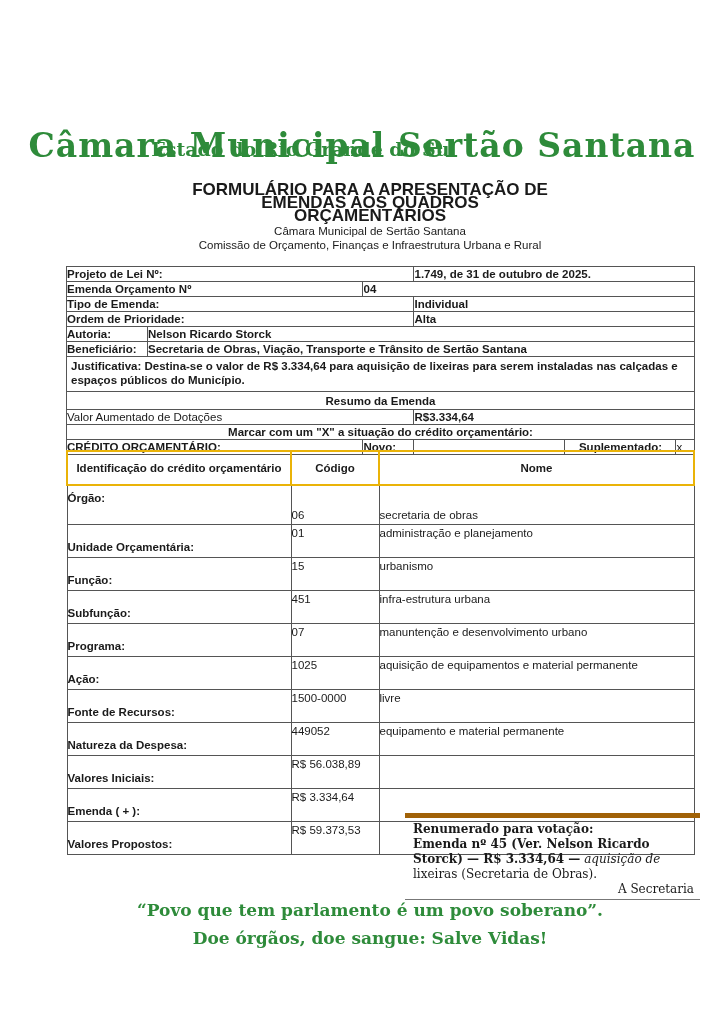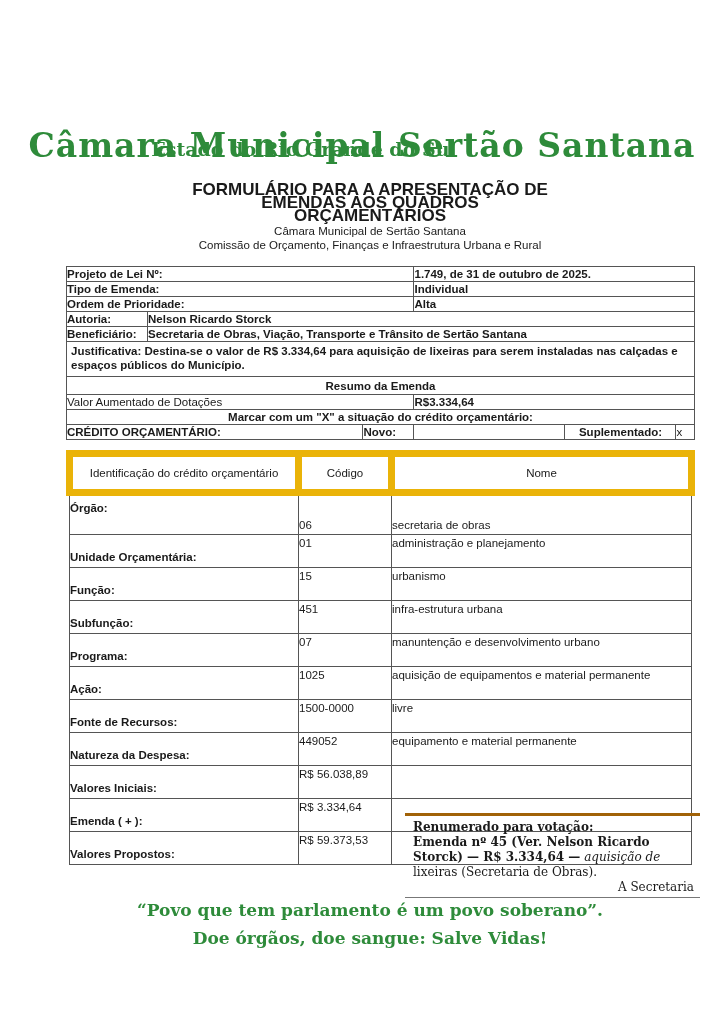--- a/index.html
+++ b/index.html
@@ -26,24 +26,24 @@
   }
   table.t { border-collapse: collapse; position: absolute; left: 66px; width: 629px; font-size: 11.5px; }
   table.t td { border: 1px solid #555; padding: 0 0; height: 14px; vertical-align: middle; }
   #t1 { top: 266px; font-weight: bold; }
   .just { font-weight: bold; line-height: 14px; padding: 2px 4px !important; height: auto !important; }
   .center { text-align: center; }
   #t2 td { height: 28px; }
   #t2 td.lab { font-weight: bold; vertical-align: bottom; padding-bottom: 4px; }
   #t2 td.code, #t2 td.name { vertical-align: top; padding-top: 2px; }
   #t2 td.name.low, #t2 td.code.low { vertical-align: bottom; padding-bottom: 3px; }
-  #t2 th { font-weight: normal; font-size: 11.5px; border: 7px solid #eab308; height: 30px; }
+  #t2 th { font-weight: bold; font-size: 11.5px; border: 2px solid #eab308; height: 30px; }
   .note {
     position: absolute; top: 813px; left: 405px; width: 295px;
-    border-top: 3px solid #a16207; border-bottom: 1px solid #777;
+    border-top: 5px solid #a16207; border-bottom: 1px solid #777;
     font-family: "DejaVu Serif", serif; font-size: 12px; line-height: 15px; padding: 4px 6px 2px 8px;
     box-sizing: border-box;
   }
   .note b { font-weight: bold; }
   .note .sig { text-align: right; }
   .motto {
     position: absolute; left: 8px; width: 724px; text-align: center;
     font-family: "DejaVu Serif", serif; font-weight: bold; font-size: 17px; color: #2e8b3a;
   }
 </style>
@@ -61,20 +61,24 @@
 <div class="org">
   <div>Câmara Municipal de Sertão Santana</div>
   <div>Comissão de Orçamento, Finanças e Infraestrutura Urbana e Rural</div>
 </div>
 
 <table class="t" id="t1">
   <tbody>
       <tr>
     <td colspan="3" style="width:180px">Projeto de Lei Nº:</td>
     <td colspan="3">1.749, de 31 de outubro de 2025.</td>
+  </tr>
+  <tr>
+    <td colspan="2">Emenda Orçamento Nº</td>
+    <td colspan="4">04</td>
   </tr>
   <tr>
     <td colspan="3">Tipo de Emenda:</td>
     <td colspan="3">Individual</td>
   </tr>
   <tr>
     <td colspan="3">Ordem de Prioridade:</td>
     <td colspan="3">Alta</td>
   </tr>
   <tr>

